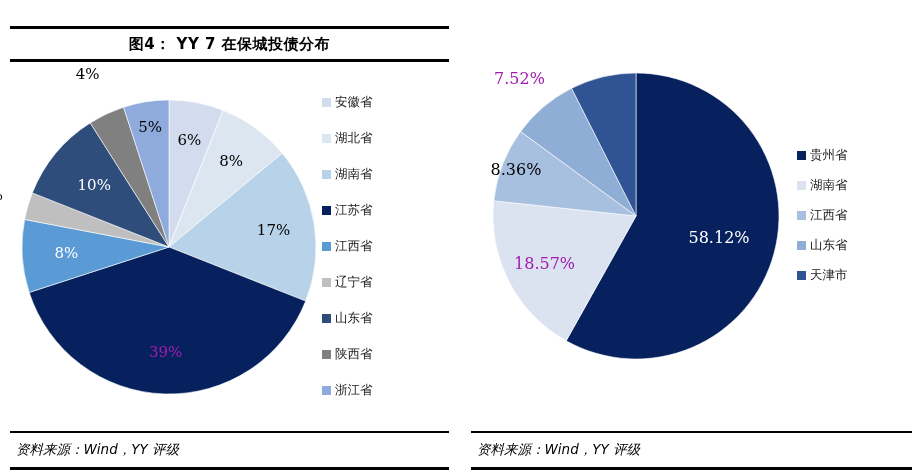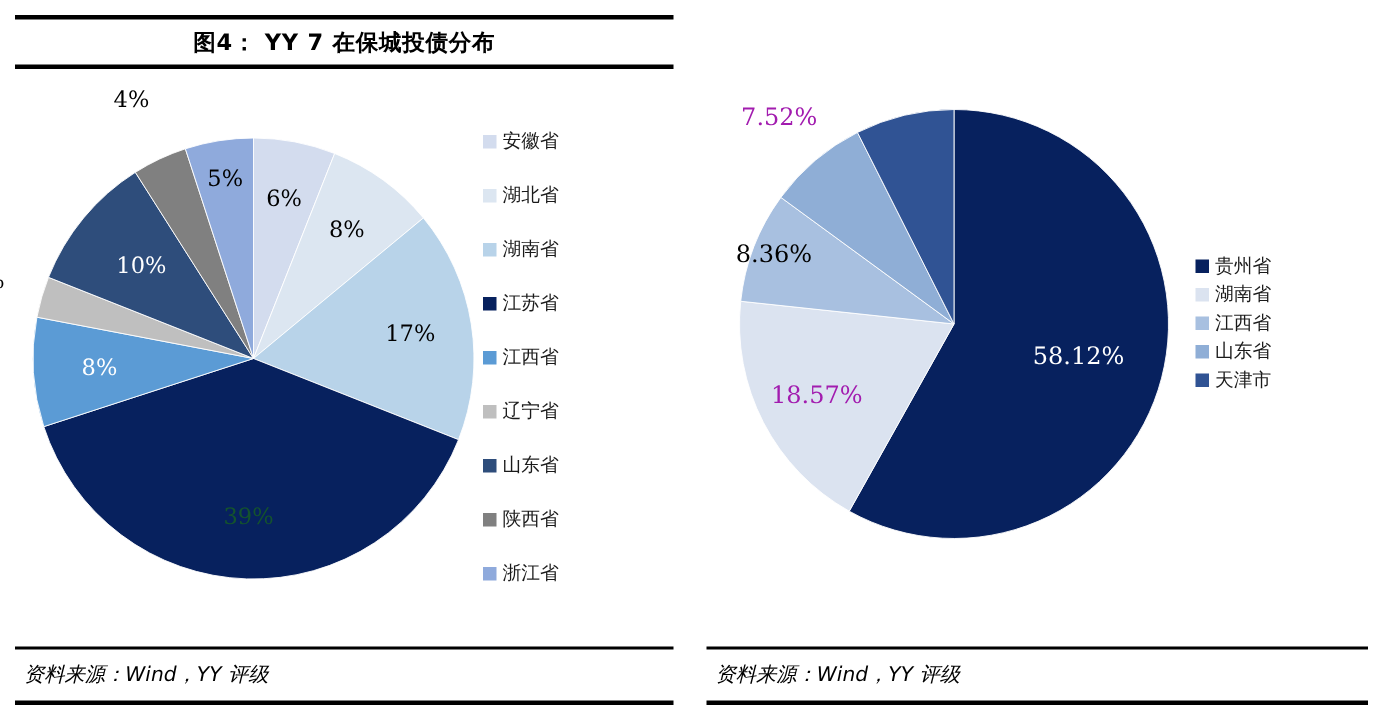--- a/index.html
+++ b/index.html
@@ -20,21 +20,21 @@
     inset: 0;
     display: flex;
     flex-direction: row;
   }
   .panel {
     position: relative;
     box-sizing: border-box;
     display: flex;
     flex-direction: column;
   }
-  .panel-left  { width: 461px; padding: 0 12px 0 10px; }
+  .panel-left  { width: 461px; padding: 16px 12px 0 10px; }
   .panel-right { width: 461px; padding: 0 10px 0 10px; }
 
   
   .title-block {
     margin-top: 10px;
     border-top: 3px solid #000;
     border-bottom: 3px solid #000;
     height: 30px;
     display: flex;
     align-items: center;
@@ -81,21 +81,21 @@
   .legend-label {
     font-size: 12px;
     font-family: "DejaVu Serif", "Liberation Serif", serif;
     white-space: nowrap;
     color: #1a1a1a;
   }
 
   
   .legend-left  { margin-left: 6px; gap: 19px; }
   .legend-left .legend-label { font-size: 12.5px; }
-  .legend-right { margin-left: 18px; gap: 2px; }
+  .legend-right { margin-left: 18px; gap: 13px; }
   .legend-right .legend-label { font-size: 12.5px; }
 
   
   .slice-label {
     position: absolute;
     font-family: "DejaVu Serif", "Liberation Serif", serif;
     white-space: nowrap;
     transform: translate(-50%, -50%);
     pointer-events: none;
   }
@@ -138,21 +138,21 @@
             <path d="M 147 147 L 283.6771434255729 201.11430924464767 A 147 147 0 0 1 7.194692104612443 192.4254981731173 Z" fill="#07215e" stroke="#ffffff" stroke-width="0.6"></path>
             <path d="M 147 147 L 7.194692104612443 192.4254981731173 A 147 147 0 0 1 2.60377414288277 119.45494675589853 Z" fill="#5b9bd5" stroke="#ffffff" stroke-width="0.6"></path>
             <path d="M 147 147 L 2.60377414288277 119.45494675589853 A 147 147 0 0 1 10.322856574427078 92.88569075535229 Z" fill="#bfbfbf" stroke="#ffffff" stroke-width="0.6"></path>
             <path d="M 147 147 L 10.322856574427078 92.88569075535229 A 147 147 0 0 1 68.23346113808753 22.883794951203754 Z" fill="#2e4d7b" stroke="#ffffff" stroke-width="0.6"></path>
             <path d="M 147 147 L 68.23346113808753 22.883794951203754 A 147 147 0 0 1 101.57450182688271 7.194692104612443 Z" fill="#808080" stroke="#ffffff" stroke-width="0.6"></path>
             <path d="M 147 147 L 101.57450182688271 7.194692104612443 A 147 147 0 0 1 146.99999999999997 0 Z" fill="#8faadc" stroke="#ffffff" stroke-width="0.6"></path>
           </svg>
           <div class="slice-label lbl-in" style="left: 167.383px; top: 40.1468px; color: rgb(0, 0, 0); font-size: 15px;">6%</div>
           <div class="slice-label lbl-in" style="left: 209.211px; top: 61.3736px; color: rgb(0, 0, 0); font-size: 15px;">8%</div>
           <div class="slice-label lbl-in" style="left: 251.537px; top: 130.443px; color: rgb(0, 0, 0); font-size: 15px;">17%</div>
-          <div class="slice-label lbl-in" style="left: 143.675px; top: 252.788px; color: #14532d; font-size: 15px;">39%</div>
+          <div class="slice-label lbl-in" style="left: 143.675px; top: 252.788px; color: #a21caf; font-size: 15px;">39%</div>
           <div class="slice-label lbl-in" style="left: 44.303px; top: 153.461px; color: rgb(255, 255, 255); font-size: 15px;">8%</div>
           <div class="slice-label lbl-out" style="left: -30.8656px; top: 95.3253px; color: rgb(0, 0, 0); font-size: 15px;">3%</div>
           <div class="slice-label lbl-in" style="left: 72.2448px; top: 85.1571px; color: rgb(255, 255, 255); font-size: 15px; text-align: center;">10%</div>
           <div class="slice-label lbl-out" style="left: 65.6336px; top: -25.9124px; color: rgb(0, 0, 0); font-size: 15px;">4%</div>
           <div class="slice-label lbl-in" style="left: 128.143px; top: 27.944px; color: rgb(0, 0, 0); font-size: 15px;">5%</div>
         </div>
       <div class="legend legend-left" id="legend-0">
           <div class="legend-item">
             <span class="legend-swatch" style="background: rgb(211, 220, 238);"></span>
             <span class="legend-label">安徽省</span>

